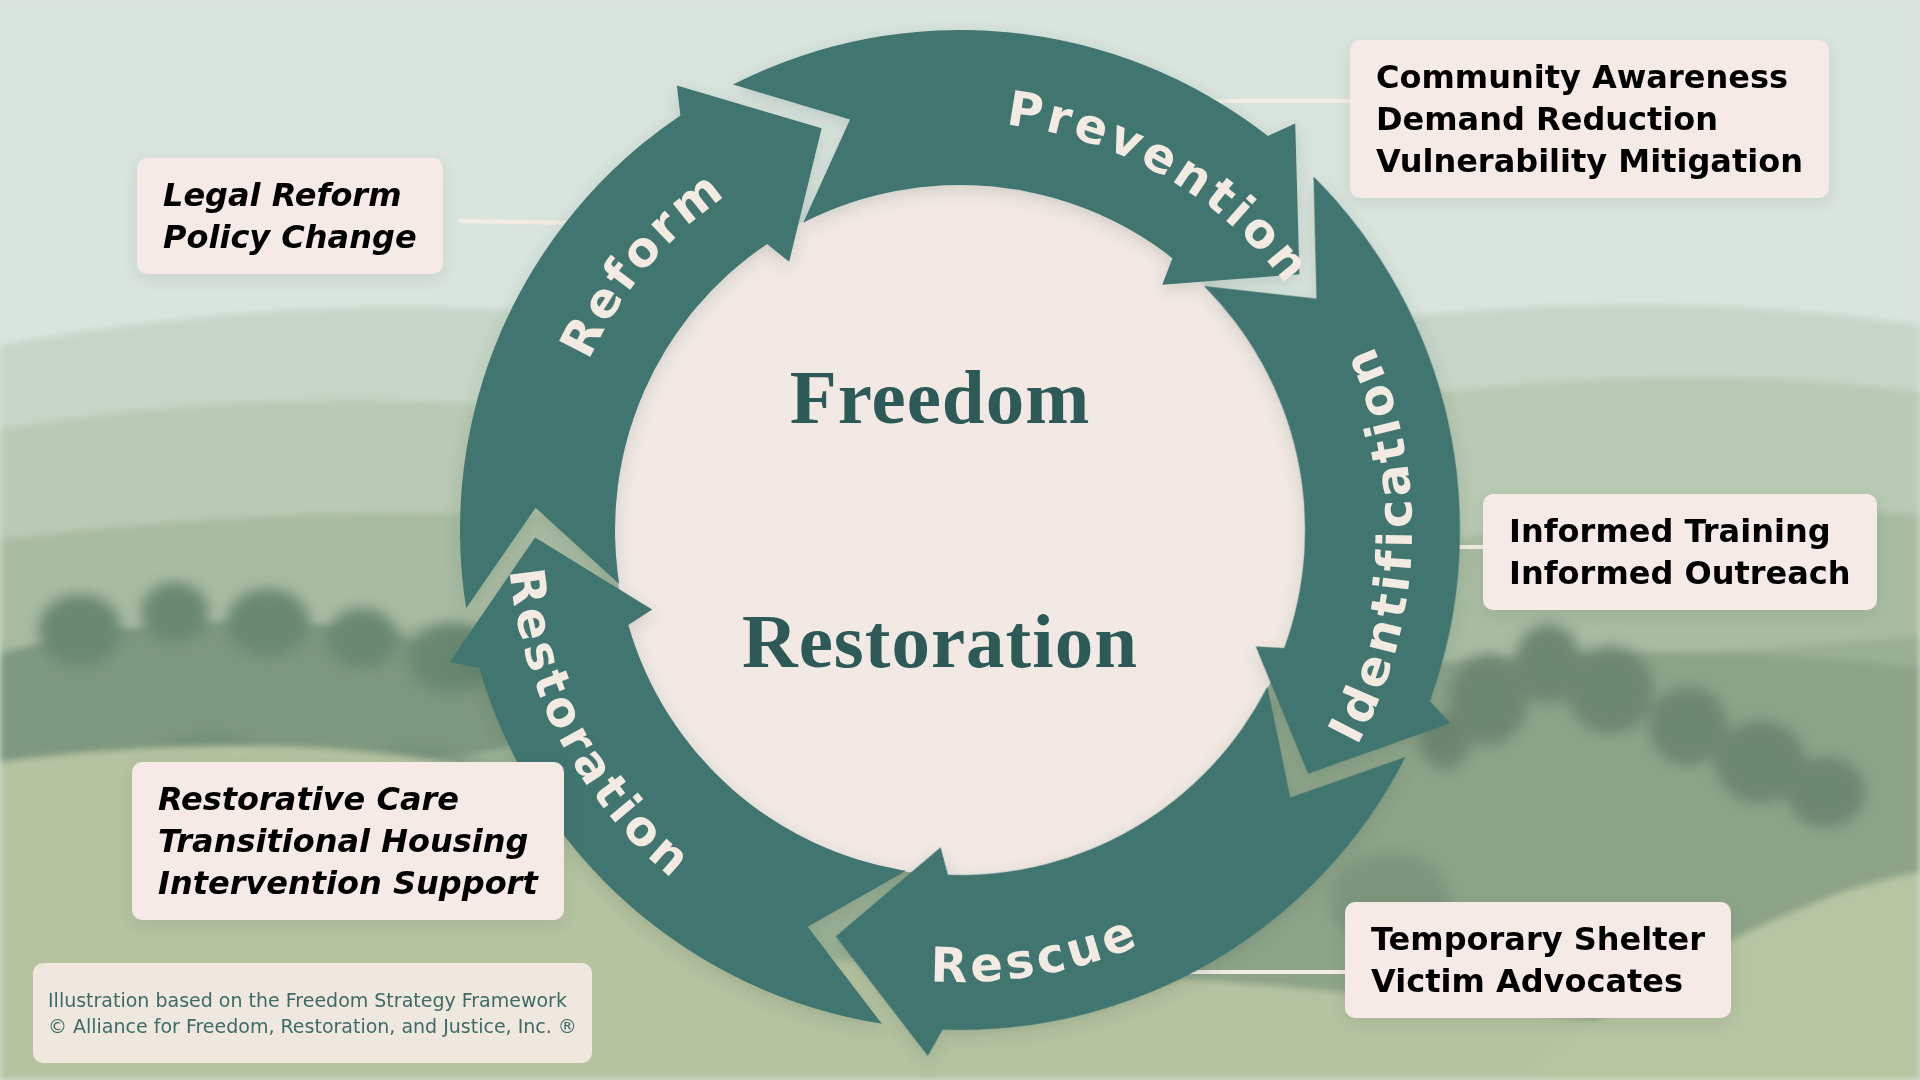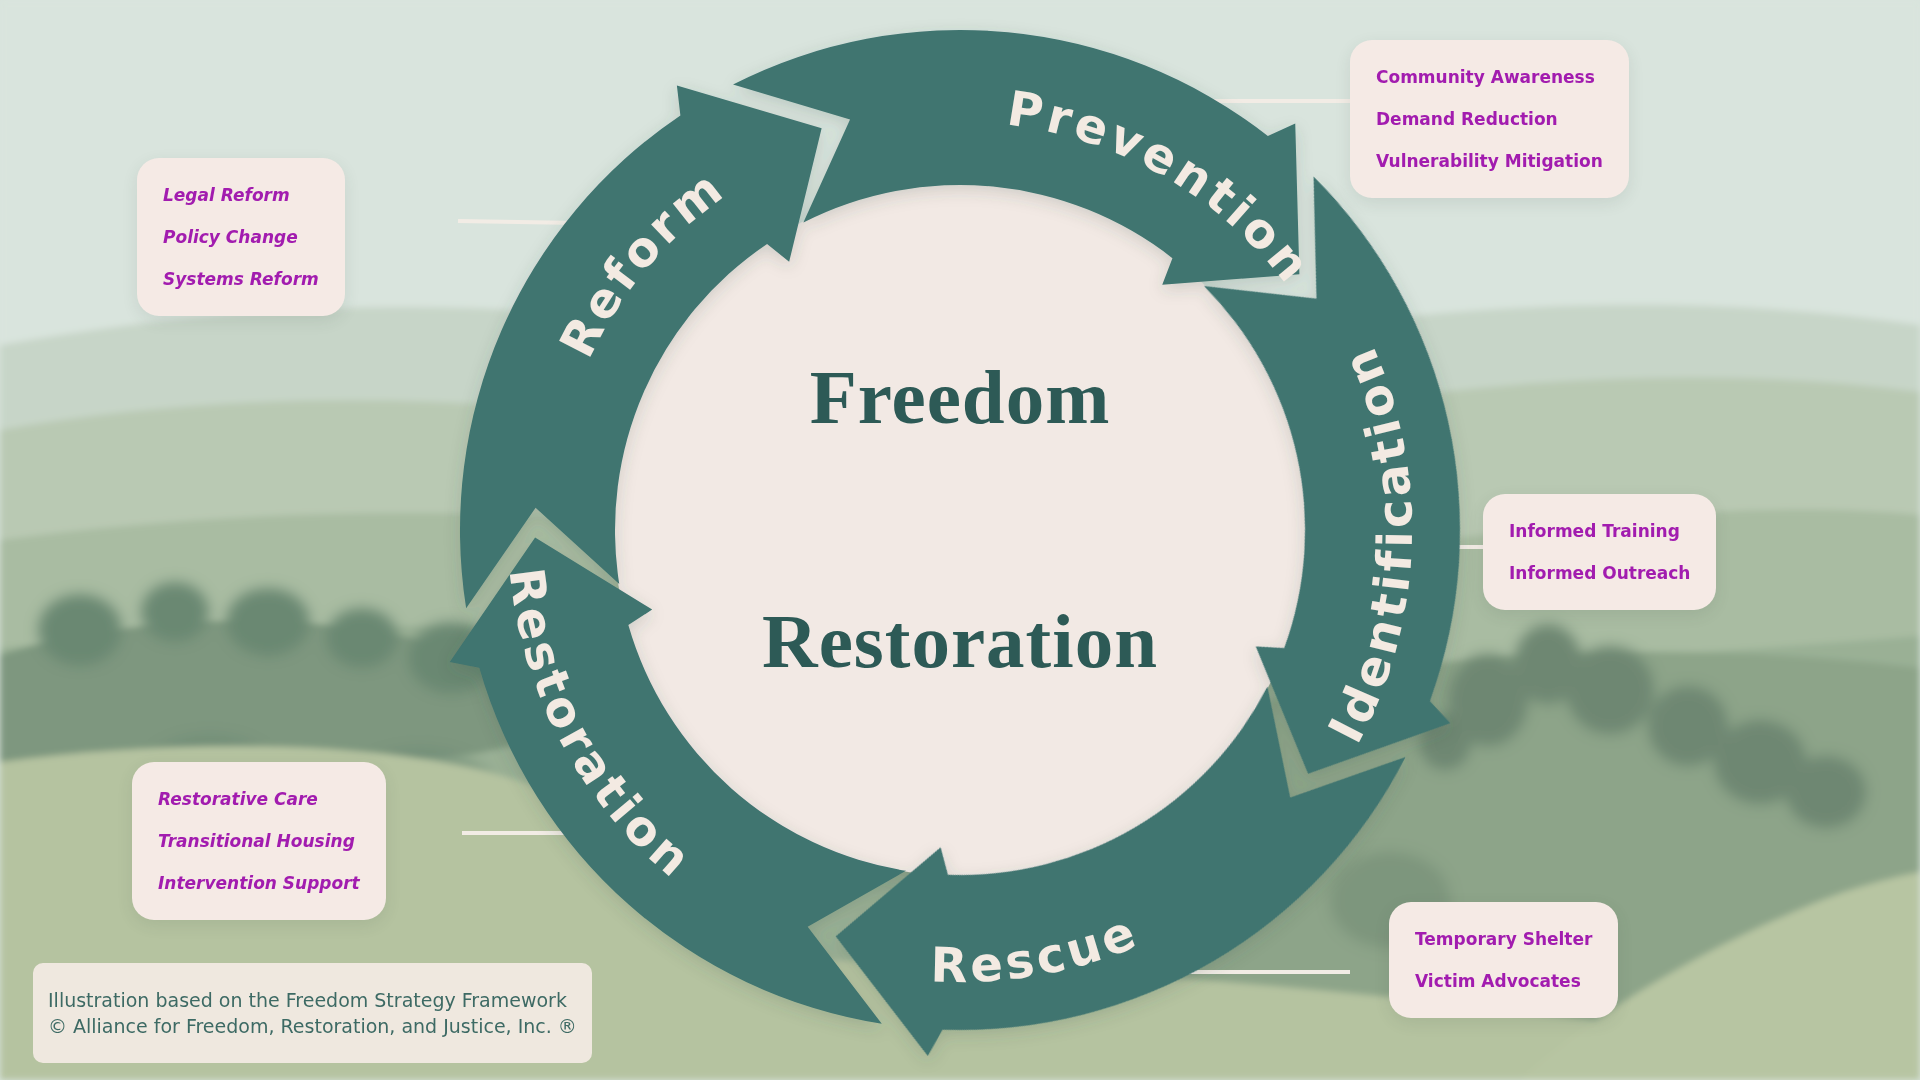--- a/index.html
+++ b/index.html
@@ -4,24 +4,24 @@
 <style>
   html,body{margin:0;padding:0;}
   body{width:1920px;height:1080px;overflow:hidden;background:#d9e4dd;
        font-family:"DejaVu Sans","Liberation Sans",sans-serif;}
   .stage{position:relative;width:1920px;height:1080px;overflow:hidden;}
   .stage svg.scene{position:absolute;left:0;top:0;}
 
   .callout{
     position:absolute;
     background:#f5eae5;
-    color:#a21caf;
-    border-radius:22px;
+    color:#000000;
+    border-radius:10px;
     padding:16px 26px;
-    font-size:17px;
+    font-size:32px;
     line-height:42px;
     font-weight:bold;
     white-space:nowrap;
     box-shadow:0 5px 16px rgba(50,70,60,.10);
     z-index:4;
   }
   .callout .line{display:block;}
 
   .attribution{
     position:absolute;
@@ -31,21 +31,21 @@
     border-radius:10px;
     padding:24px 15px;
     font-size:19px;
     line-height:26px;
     font-weight:normal;
     white-space:nowrap;
     z-index:4;
   }
 
   .center-title{
-    position:absolute;left:615px;top:185px;width:690px;height:690px;
+    position:absolute;left:595px;top:185px;width:690px;height:690px;
     z-index:3;pointer-events:none;
   }
   .center-title .t-line{
     position:absolute;left:0;width:100%;text-align:center;
     font-family:"Liberation Serif","DejaVu Serif",serif;
     font-weight:bold;font-size:77px;color:#2d5a56;letter-spacing:1px;
   }
   .t1{top:168px;} .t2{top:412px;} .t3{top:590px;}
 
   .arc-label{
@@ -172,35 +172,34 @@
     <span class="line">Community Awareness</span>
     <span class="line">Demand Reduction</span>
     <span class="line">Vulnerability Mitigation</span>
   </div>
 
   <div class="callout" style="left:1483px;top:494px;">
     <span class="line">Informed Training</span>
     <span class="line">Informed Outreach</span>
   </div>
 
-  <div class="callout" style="left:1389px;top:902px;">
+  <div class="callout" style="left:1345px;top:902px;">
     <span class="line">Temporary Shelter</span>
     <span class="line">Victim Advocates</span>
   </div>
 
   <div class="callout" style="left:132px;top:762px;font-style:italic;">
     <span class="line">Restorative Care</span>
     <span class="line">Transitional Housing</span>
     <span class="line">Intervention Support</span>
   </div>
 
   <div class="callout" style="left:137px;top:158px;font-style:italic;">
     <span class="line">Legal Reform</span>
     <span class="line">Policy Change</span>
-    <span class="line">Systems Reform</span>
   </div>
 
   <div class="attribution">
     <span class="line" style="display:block;">Illustration based on the Freedom Strategy Framework</span>
     <span class="line" style="display:block;text-align:right;">© Alliance for Freedom, Restoration, and Justice, Inc. ®</span>
   </div>
 
 </div>
 
 </body></html>

